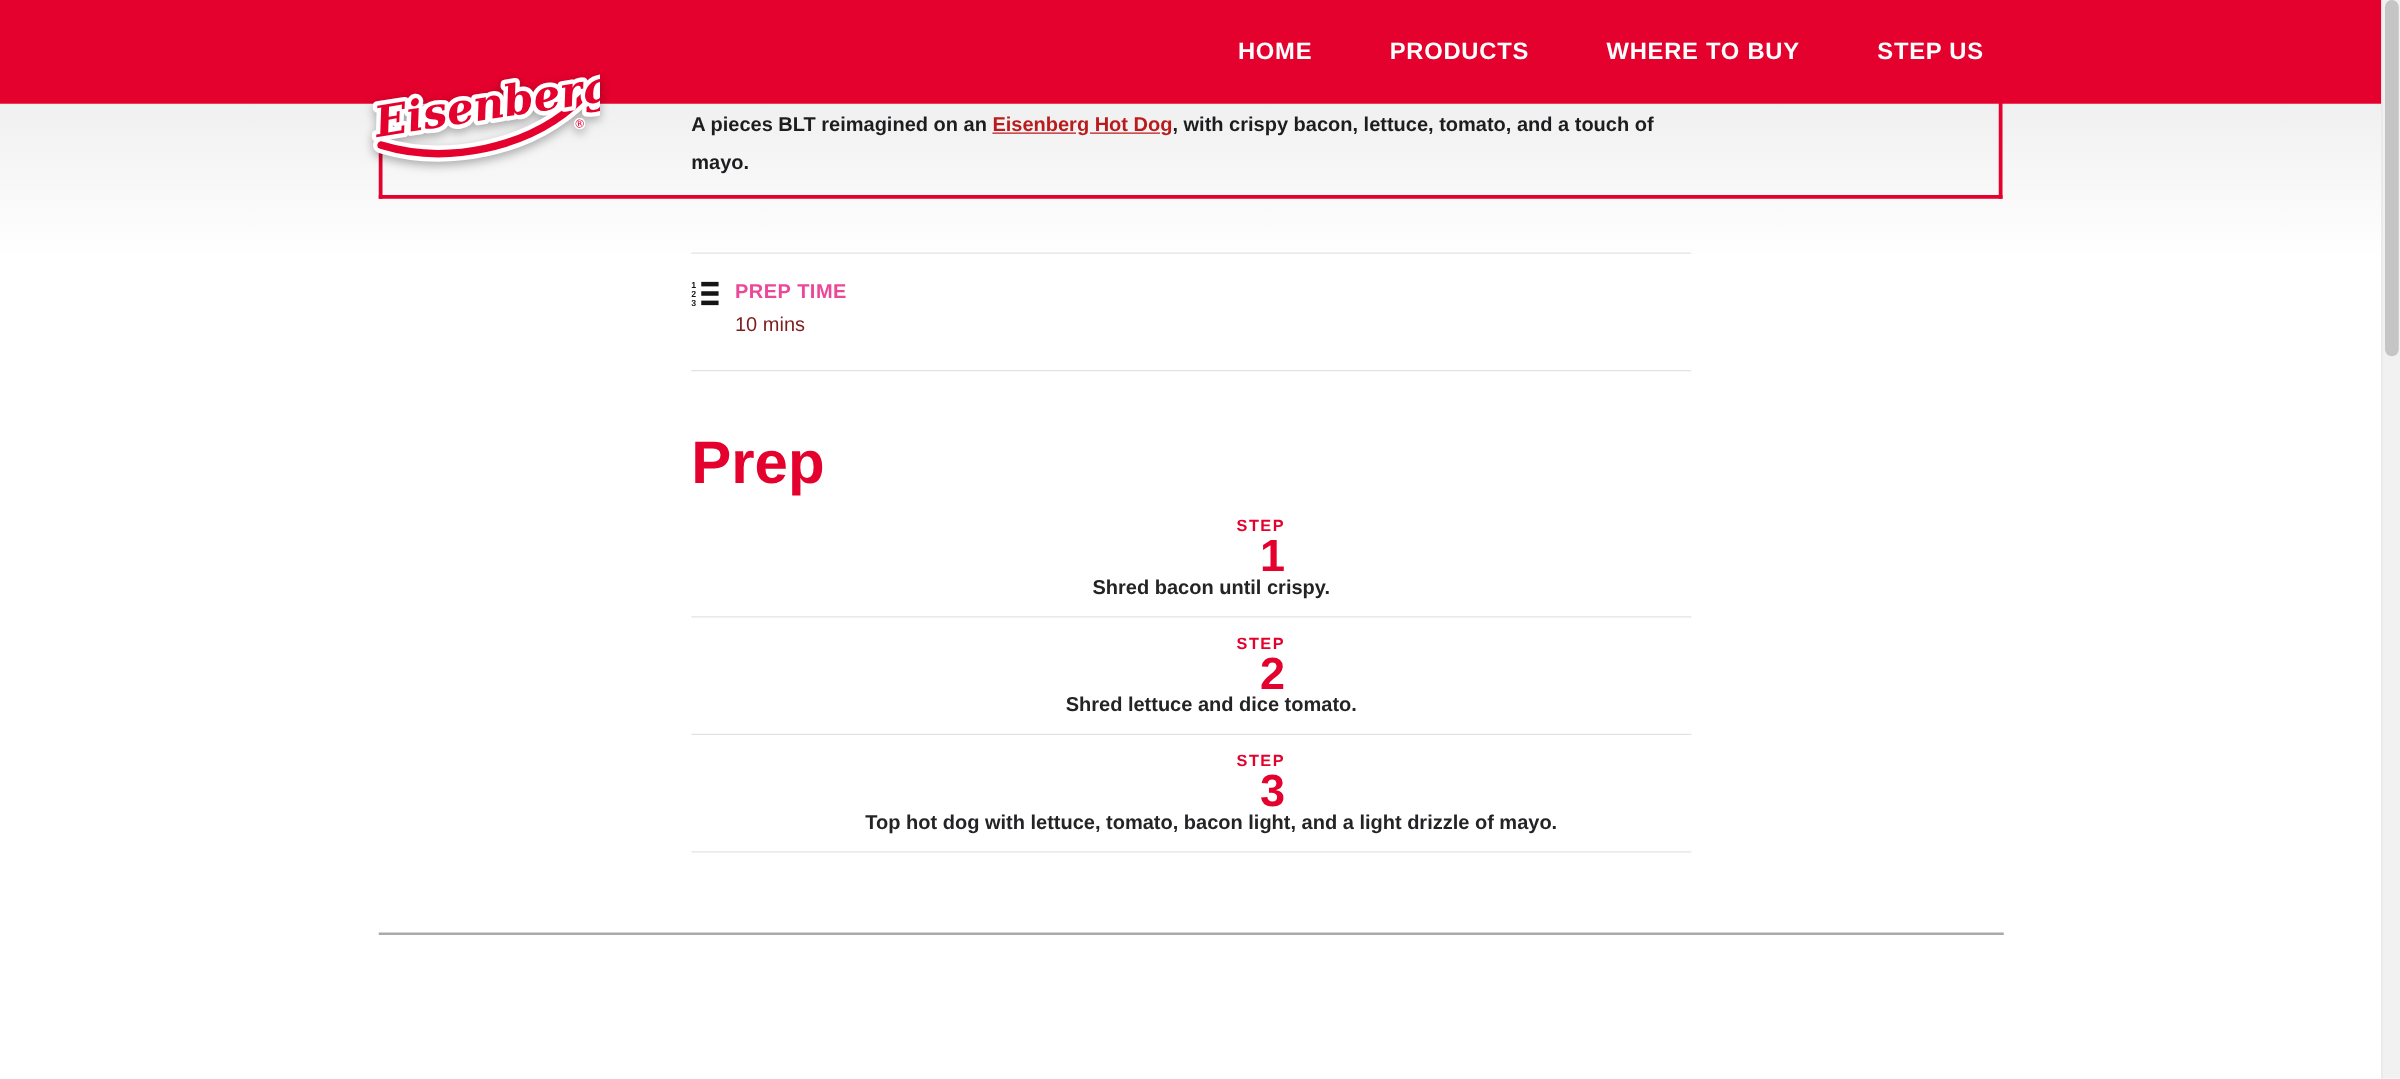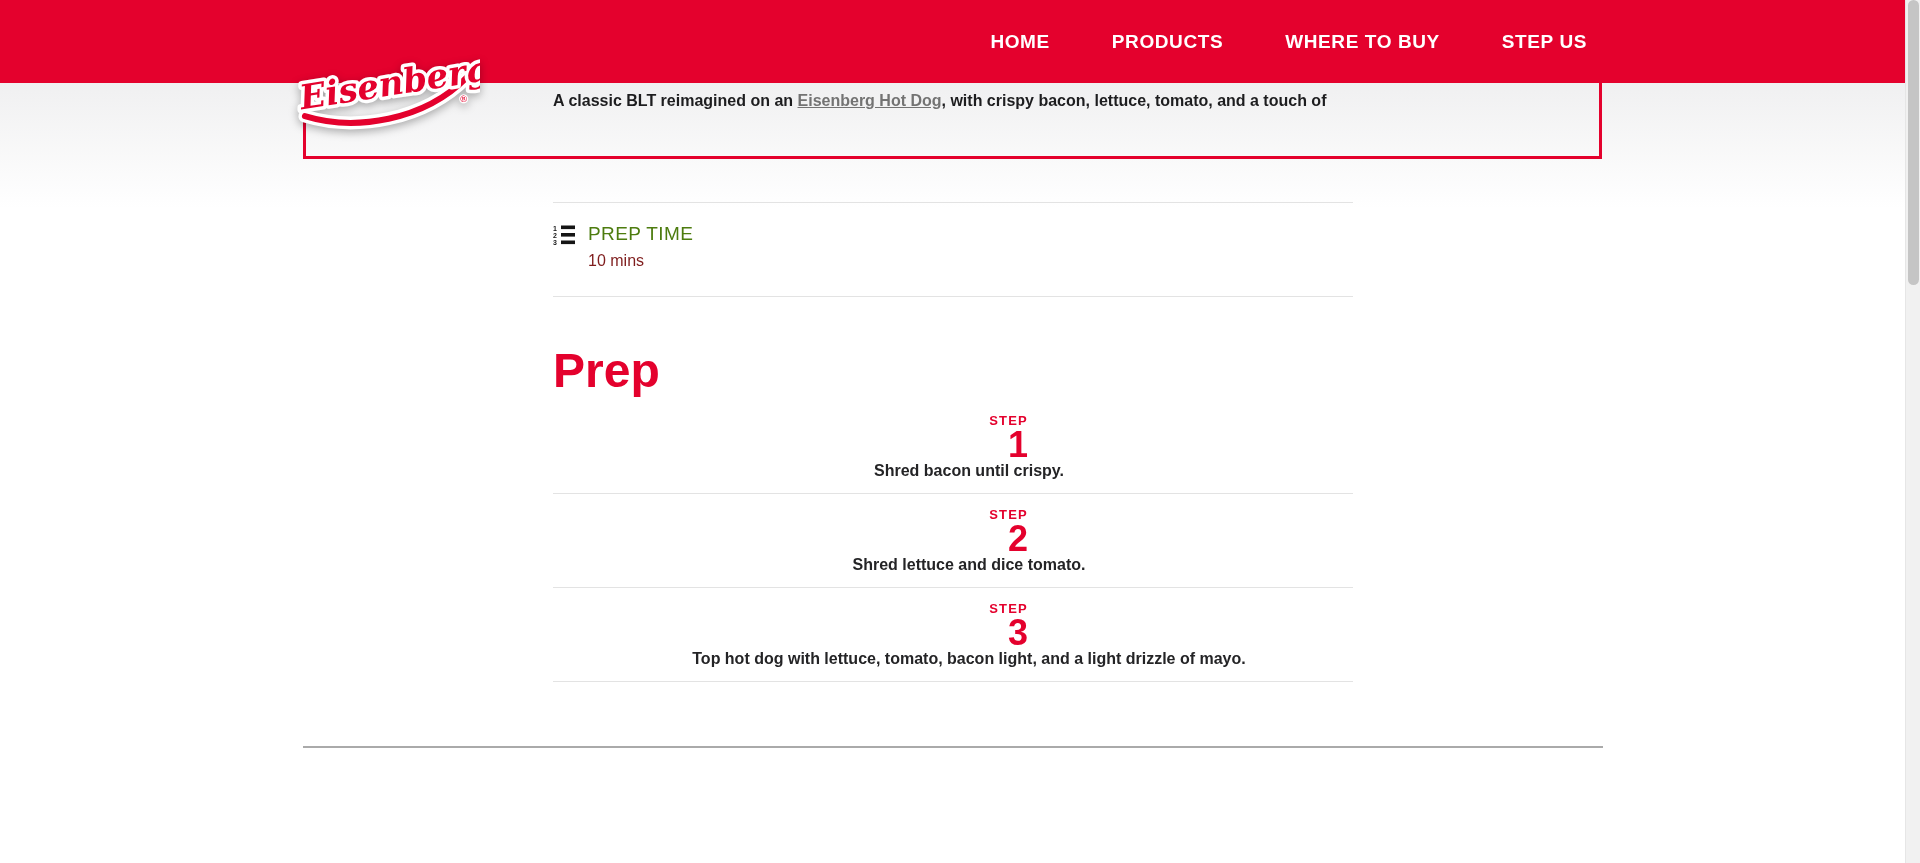--- a/index.html
+++ b/index.html
@@ -24,30 +24,30 @@
               border:3px solid #e4012d; border-top:none; z-index:1; }
 
   
   .logo { position:absolute; left:294px; top:40px; z-index:5; cursor:pointer;
           filter:drop-shadow(0 3px 4px rgba(0,0,0,0.30)); }
 
   
   .hero-text { position:absolute; left:553px; top:86px; width:810px; z-index:2;
                font-size:16px; font-weight:bold; color:#1d1d1f; line-height:30px; }
   .hero-line1 { white-space:nowrap; }
-  .hero-text a { color:#737373; text-decoration:underline; }
+  .hero-text a { color:#b91c1c; text-decoration:underline; }
   .hero-end { display:block; }
 
   
   .prep-row { position:absolute; left:553px; top:202px; width:800px; height:95px;
               border-top:1px solid #e3e3e3; border-bottom:1px solid #e3e3e3;
               padding-top:20px; display:flex; align-items:flex-start; z-index:2; }
   .prep-icon { width:22px; height:22px; margin-top:1px; flex:none; }
   .prep-col { margin-left:13px; }
-  .prep-label { font-size:19px; font-weight:normal; color:#4d7c0f; letter-spacing:0.4px;
+  .prep-label { font-size:16px; font-weight:bold; color:#ec4899; letter-spacing:0.4px;
                 line-height:22px; }
   .prep-value { font-size:16px; color:#7f1d1d; line-height:22px; margin-top:5px; }
 
   
   .section-title { position:absolute; left:553px; top:350px; z-index:2;
                    font-size:48px; font-weight:bold; color:#e4012d; line-height:42px; }
 
   
   .steps { position:absolute; left:553px; top:400px; width:800px; z-index:2; }
   .step-row { display:flex; align-items:center; padding:13px 0;
@@ -89,21 +89,22 @@
   <svg class="logo" width="186" height="102" viewBox="0 0 186 102">
     <g transform="rotate(-9 93 51)">
       <path d="M8 63 C 55 86, 125 86, 174 50" fill="none" stroke="#ffffff" stroke-width="13" stroke-linecap="round"></path>
       <path d="M8 63 C 55 86, 125 86, 174 50" fill="none" stroke="#e4012d" stroke-width="6" stroke-linecap="round"></path>
       <text x="6" y="56" font-family="'DejaVu Serif', serif" font-style="italic" font-weight="bold" font-size="34" fill="#e4012d" stroke="#ffffff" stroke-width="7" stroke-linejoin="round" paint-order="stroke">Eisenberg</text>
       <text x="163" y="74" font-family="'DejaVu Sans', sans-serif" font-size="9" fill="#e4012d" stroke="#ffffff" stroke-width="2.5" paint-order="stroke">®</text>
     </g>
   </svg>
 
   <div class="hero-text">
-    <span class="hero-line1"><span>A classic BLT reimagined on an </span><a href="#">Eisenberg Hot Dog</a><span>, with crispy bacon, lettuce, tomato, and a touch of</span></span>
+    <span class="hero-line1"><span>A pieces BLT reimagined on an </span><a href="#">Eisenberg Hot Dog</a><span>, with crispy bacon, lettuce, tomato, and a touch of</span></span>
+    <span class="hero-end">mayo.</span>
   </div>
 
   <div class="prep-row">
     <svg class="prep-icon" viewBox="0 0 22 22">
       <text x="0" y="6.5" font-size="7" font-weight="bold" fill="#151515" font-family="'Liberation Sans', sans-serif">1</text>
       <rect x="8" y="1.5" width="14" height="3.6" fill="#151515"></rect>
       <text x="0" y="13.5" font-size="7" font-weight="bold" fill="#151515" font-family="'Liberation Sans', sans-serif">2</text>
       <rect x="8" y="9" width="14" height="3.6" fill="#151515"></rect>
       <text x="0" y="20.5" font-size="7" font-weight="bold" fill="#151515" font-family="'Liberation Sans', sans-serif">3</text>
       <rect x="8" y="16.5" width="14" height="3.6" fill="#151515"></rect>

